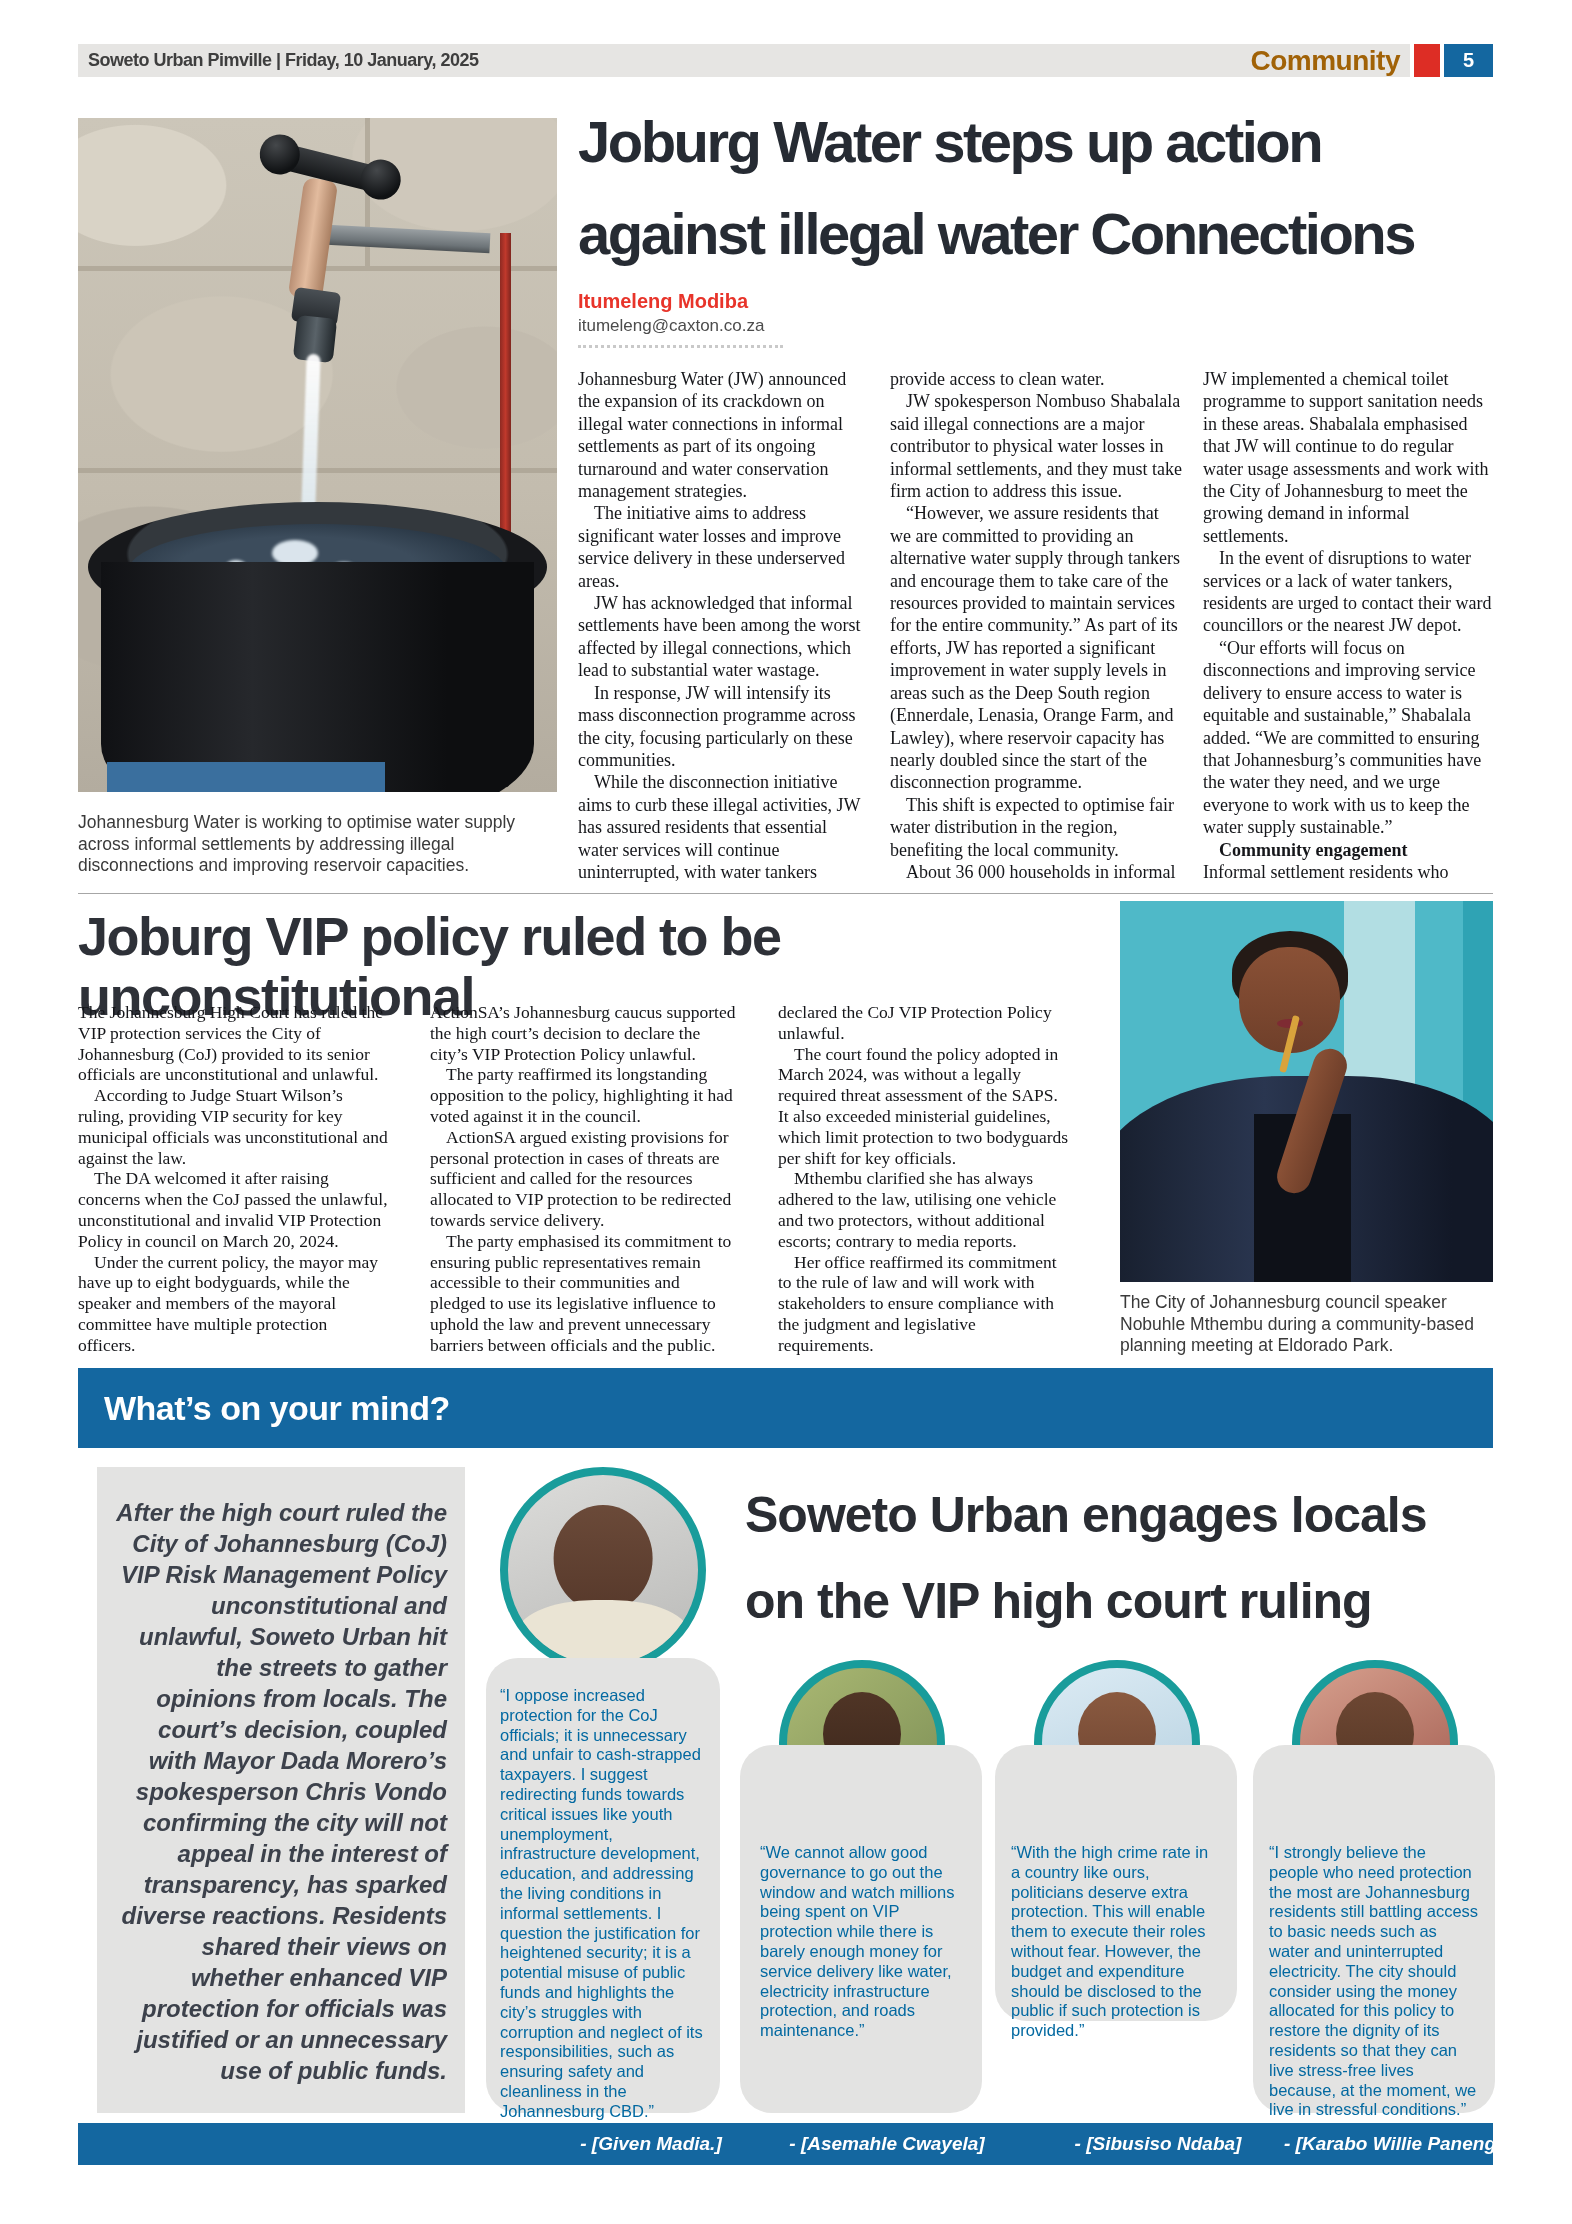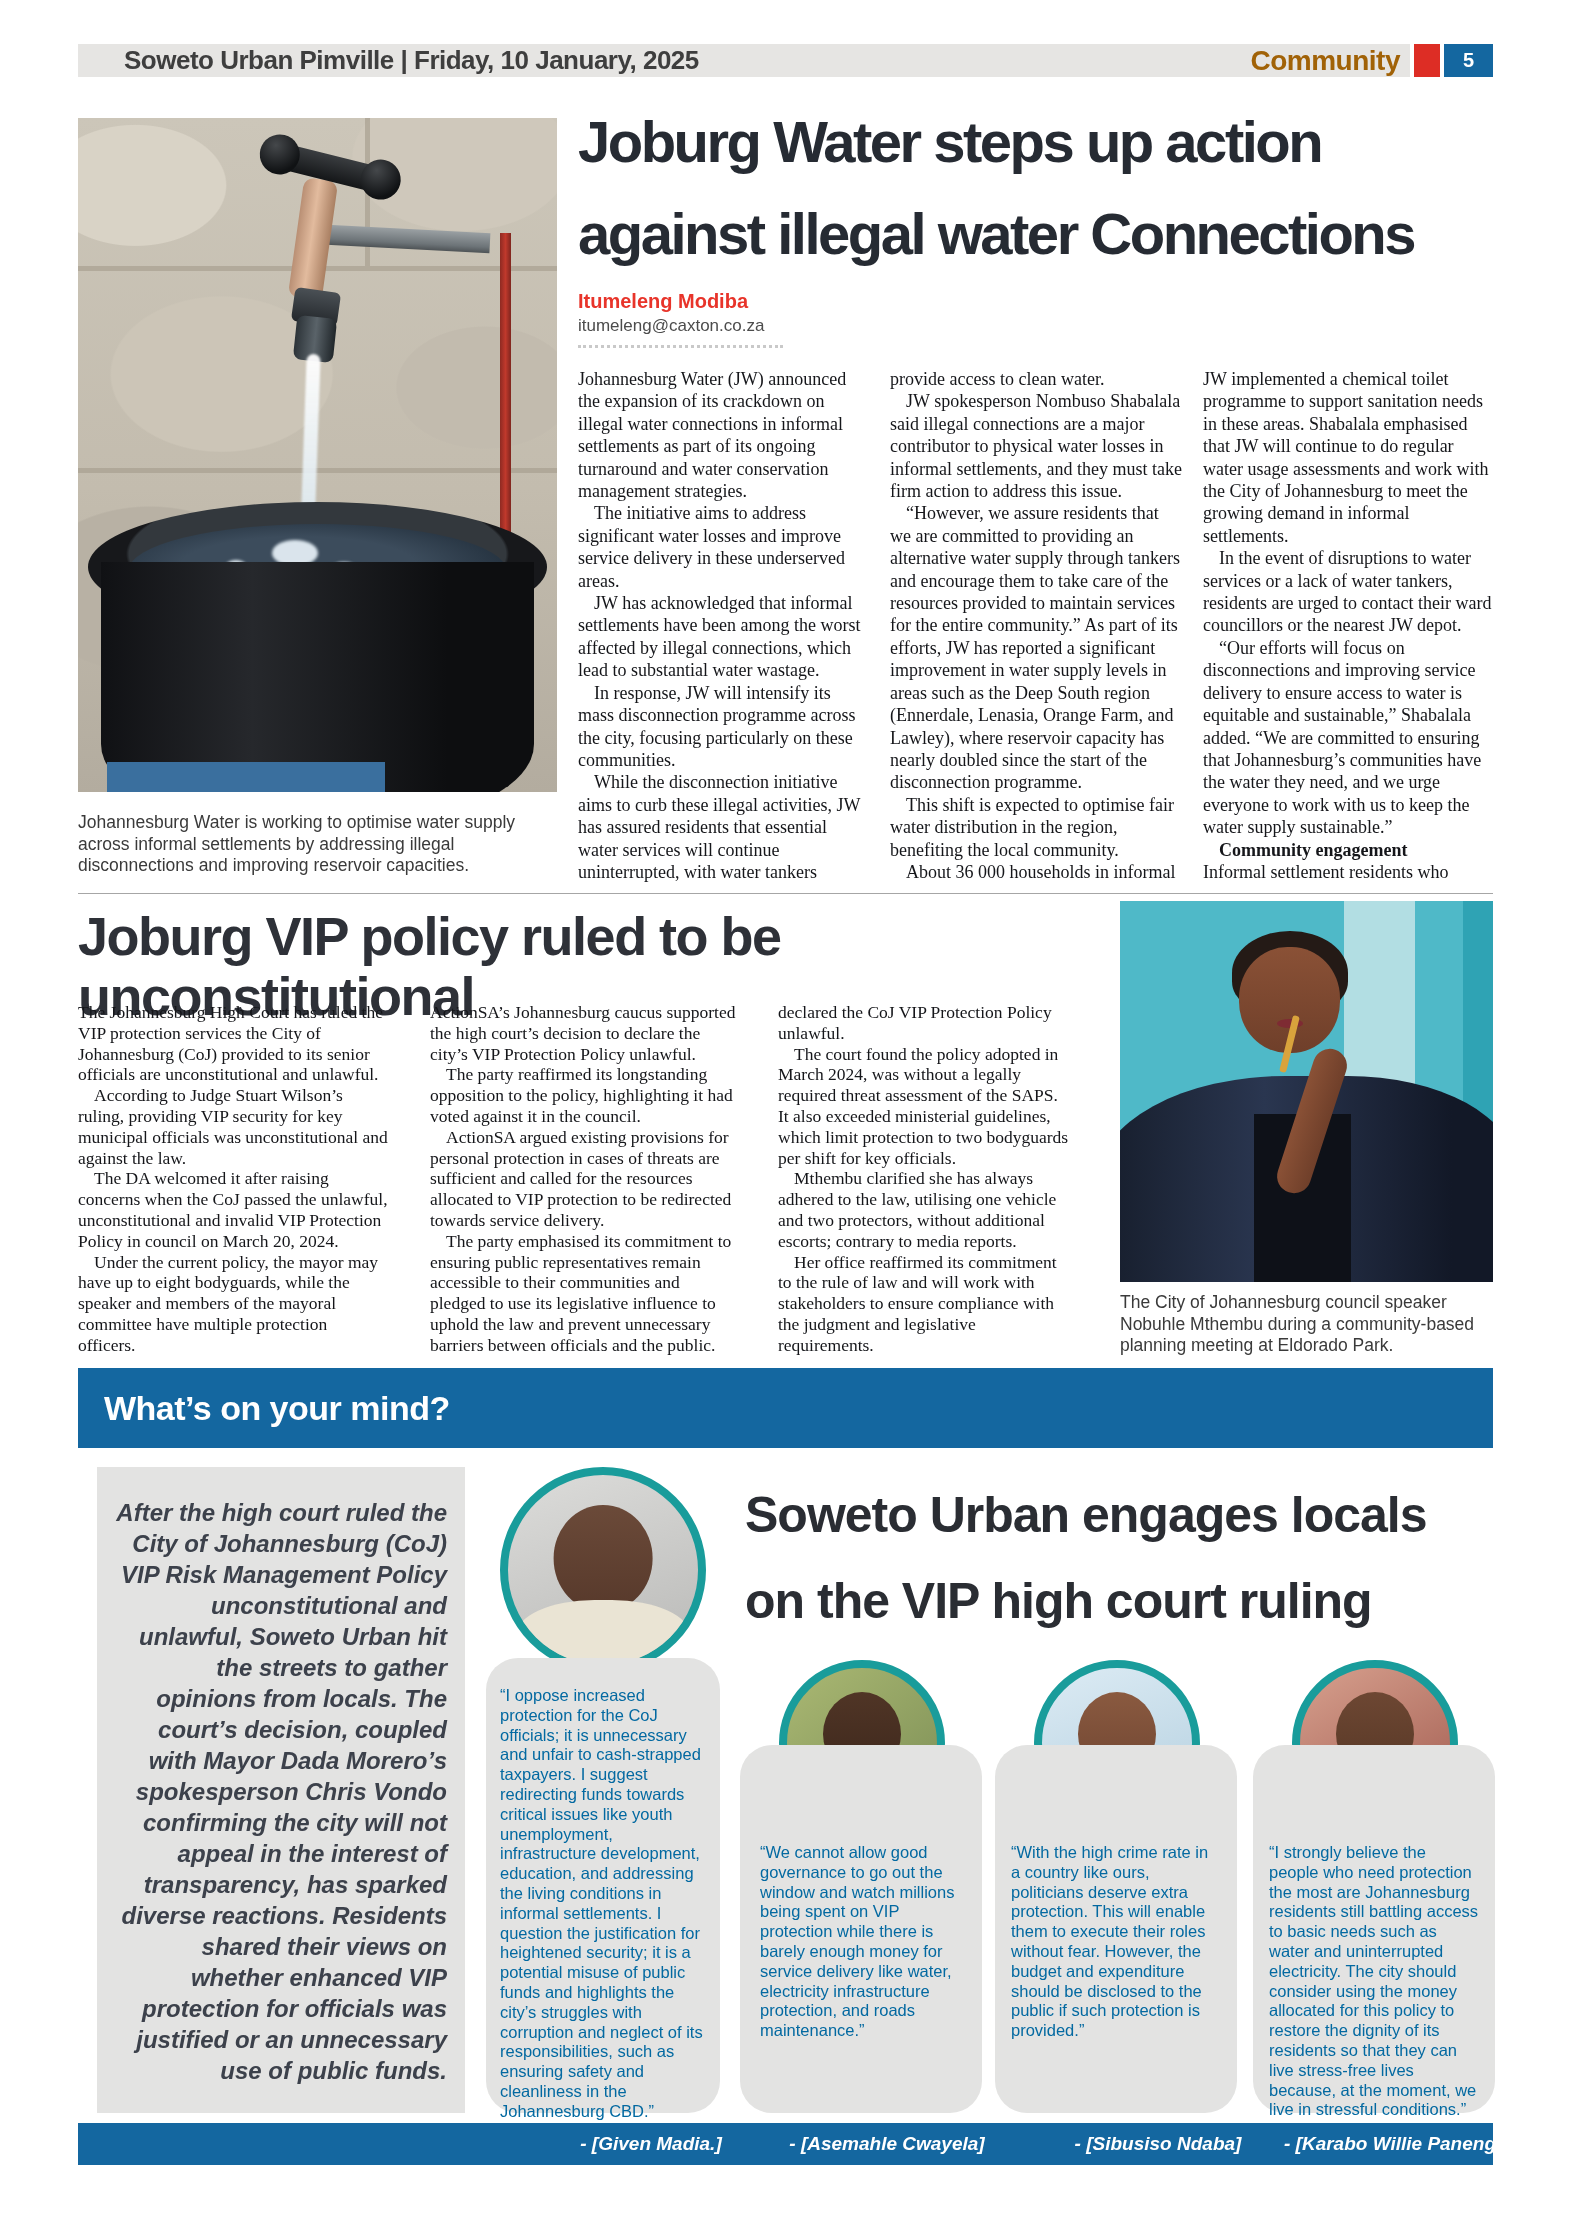--- a/index.html
+++ b/index.html
@@ -2,21 +2,21 @@
 <html><head>
 <meta charset="utf-8">
 <style>
   html,body{margin:0;padding:0;background:#ffffff;}
   .page{position:relative;width:1572px;height:2224px;background:#ffffff;overflow:hidden;
         font-family:"Liberation Sans",sans-serif;color:#1c1c1c;}
 
   
   .hdr-bar{position:absolute;left:78px;top:44px;width:1332px;height:33px;background:#e6e5e3;
            display:flex;align-items:center;justify-content:space-between;padding:0 10px;box-sizing:border-box;}
-  .hdr-date{font-size:26px;font-weight:700;letter-spacing:-0.5px;color:#3e3e3e;margin-left:36px;}
+  .hdr-date{font-size:18px;font-weight:700;letter-spacing:-0.5px;color:#3e3e3e;}
   .hdr-section{font-size:28px;font-weight:700;letter-spacing:-0.5px;color:#a16207;}
   .hdr-red{position:absolute;left:1414px;top:44px;width:26px;height:33px;background:#dd2d25;}
   .hdr-page{position:absolute;left:1444px;top:44px;width:49px;height:33px;background:#1467a0;
             color:#fff;font-size:20px;font-weight:700;display:flex;align-items:center;justify-content:center;}
 
   
   .headline1{position:absolute;left:578px;top:96px;width:918px;font-size:58px;line-height:92px;
              font-weight:800;letter-spacing:-2.5px;color:#262b33;}
   .byline{position:absolute;left:578px;top:290px;width:280px;}
   .byline .nm{font-size:20px;font-weight:700;color:#e8342a;}
@@ -93,21 +93,21 @@
   .intro-box{position:absolute;left:97px;top:1467px;width:368px;height:646px;background:#e3e3e2;
              box-sizing:border-box;padding:30px 18px;
              font-size:24px;line-height:31px;font-weight:700;font-style:italic;color:#3c414b;text-align:right;}
   .headline3{position:absolute;left:745px;top:1472px;width:760px;font-size:50px;line-height:86px;
              font-weight:700;letter-spacing:-1px;color:#2a2d33;}
 
   .qbox{position:absolute;background:#e3e3e2;box-sizing:border-box;
         font-size:16.5px;line-height:19.8px;color:#0369a1;border-radius:32px;}
   .qbox1{left:486px;top:1658px;width:234px;height:455px;padding:28px 14px 0 14px;}
   .qbox2{left:740px;top:1745px;width:242px;height:368px;padding:98px 16px 0 20px;}
-  .qbox3{left:995px;top:1745px;width:242px;height:368px;padding:98px 16px 0 16px;}
+  .qbox3{left:995px;top:1745px;width:242px;height:276px;padding:98px 16px 0 16px;}
   .qbox4{left:1253px;top:1745px;width:242px;height:368px;padding:98px 16px 0 16px;}
 
   .avatar{position:absolute;border-radius:50%;border:8px solid #199c9b;overflow:hidden;background:#d8d8d6;}
   .avatar:before{content:"";position:absolute;left:50%;top:16%;width:52%;height:56%;transform:translateX(-50%);
                  border-radius:50%;}
   .avatar:after{content:"";position:absolute;left:50%;bottom:-8%;width:92%;height:42%;transform:translateX(-50%);
                 border-radius:45% 45% 0 0;}
   .av1{left:500px;top:1467px;width:190px;height:190px;background:linear-gradient(160deg,#dcdcda,#b9b9b7);}
   .av1:before{background:linear-gradient(180deg,#6b4a39,#57392b);}
   .av1:after{background:#eae4d4;}

